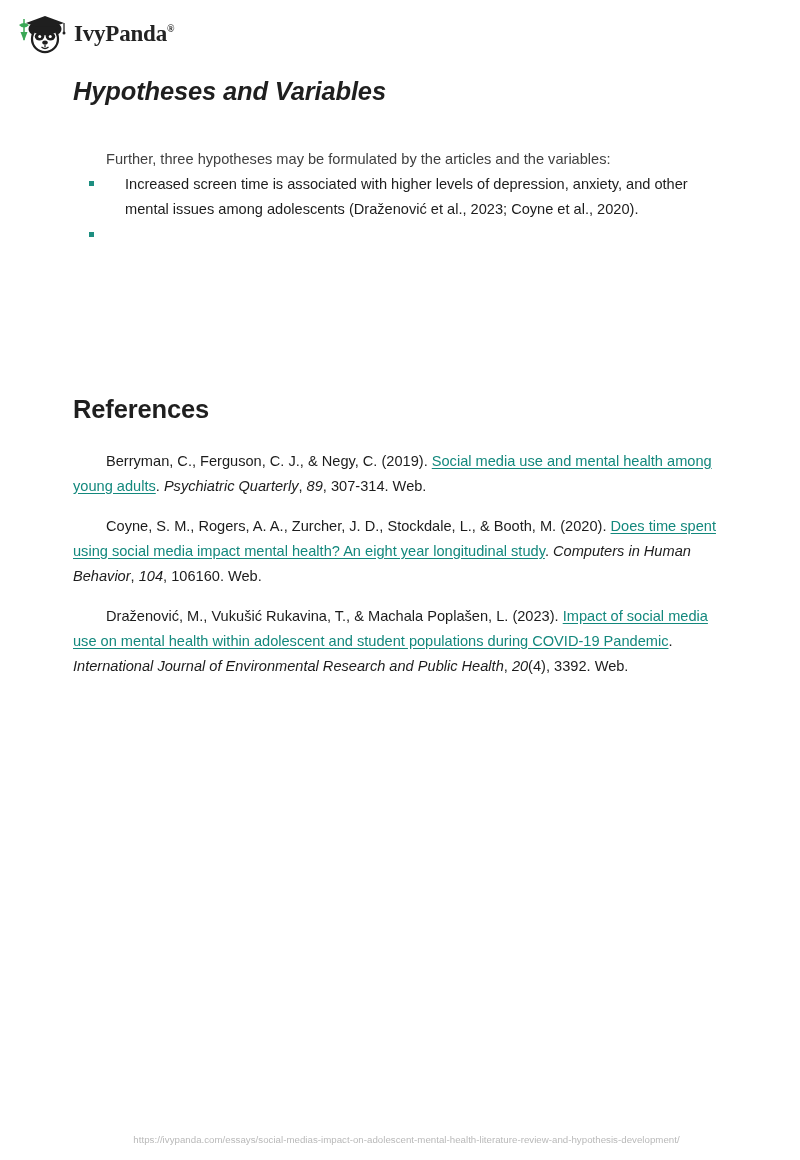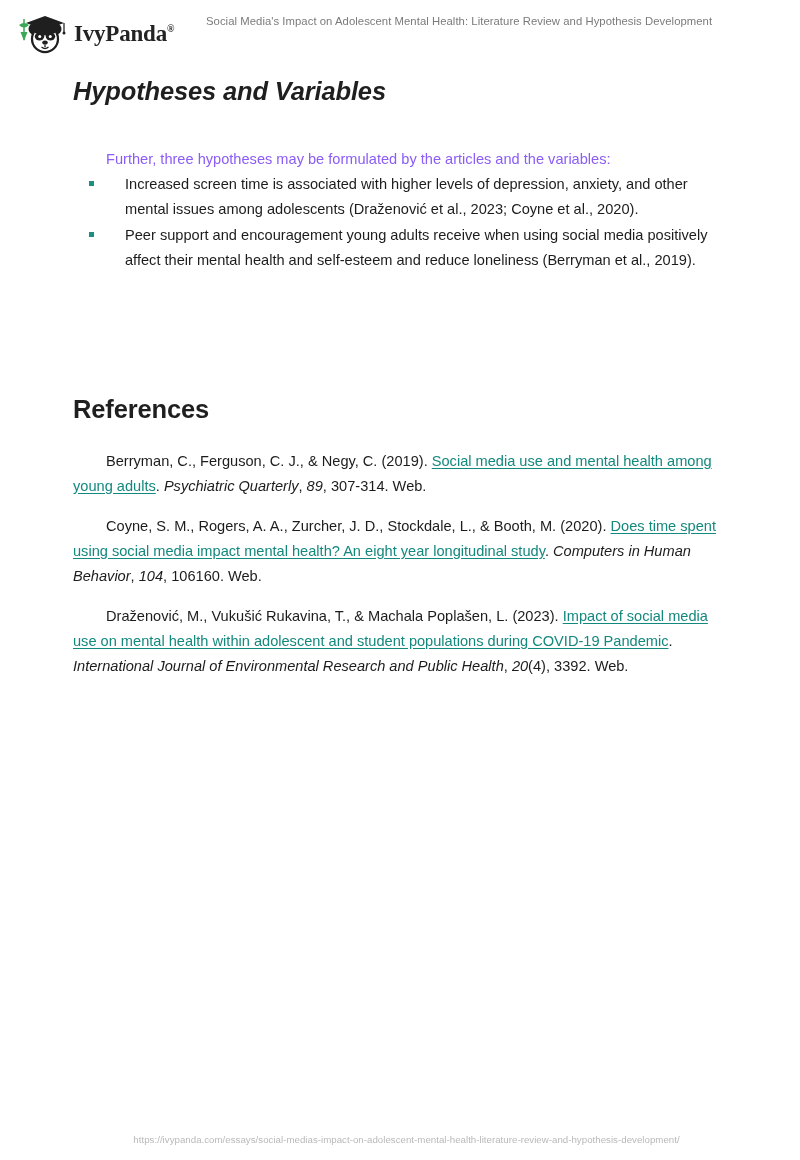--- a/index.html
+++ b/index.html
@@ -88,21 +88,21 @@
     top: 14px;
     font-style: italic;
   }
   .intro-para {
     position: absolute;
     left: 73px;
     top: 70px;
     width: 660px;
     font-size: 14.6px;
     line-height: 25px;
-    color: #8b5cf6;
+    color: #404040;
     text-indent: 33px;
   }
 
   
   ul.hypo-list {
     position: absolute;
     left: 73px;
     top: 110px;
     width: 660px;
     margin: 0;
@@ -208,32 +208,31 @@
       <g>
         <path d="M24 26 L62 12 L100 26 L62 40 Z" fill="#1f1f1f"></path>
         <path d="M42 33 L42 46 Q62 56 82 46 L82 33" fill="#1f1f1f"></path>
         <path d="M100 26 L100 44" stroke="#1f1f1f" stroke-width="2.5" fill="none"></path>
         <circle cx="100" cy="46" r="3" fill="#1f1f1f"></circle>
       </g>
     </svg>
     <div class="brand-name"><span>IvyPanda</span><span class="reg">®</span></div>
   </div>
 
-  <div class="doc-title">Social Media's Impact on Adolescent Mental Health: Literature Review and Hypothesis Development</div>
 </div>
 
 <div class="content">
 
   <h1 class="section-heading h-hypotheses">Hypotheses and Variables</h1>
 
   <p class="intro-para">Further, three hypotheses may be formulated by the articles and the variables:</p>
 
   <ul class="hypo-list">
     <li><span class="bullet-marker"></span><span>Increased screen time is associated with higher levels of depression, anxiety, and other mental issues among adolescents (Draženović et al., 2023; Coyne et al., 2020).</span></li>
-    <li><span class="bullet-marker"></span><span>Peer support and encouragement young adults receive when using social media positively affect their mental health and self-esteem and reduce loneliness (Berryman et al., 2019).</span></li>
+    <li><span class="bullet-marker"></span></li>
   </ul>
 
   <h1 class="section-heading h-references">References</h1>
 
   <div class="ref-list">
 
     <p class="ref-item"><span>Berryman, C., Ferguson, C. J., &amp; Negy, C. (2019). </span><a class="ref-link" href="#">Social media use and mental health among young adults</a><span>. </span><em>Psychiatric Quarterly</em><span>, </span><em>89</em><span>, 307-314. Web.</span></p>
 
     <p class="ref-item"><span>Coyne, S. M., Rogers, A. A., Zurcher, J. D., Stockdale, L., &amp; Booth, M. (2020). </span><a class="ref-link" href="#">Does time spent using social media impact mental health? An eight year longitudinal study</a><span>. </span><em>Computers in Human Behavior</em><span>, </span><em>104</em><span>, 106160. Web.</span></p>
 

